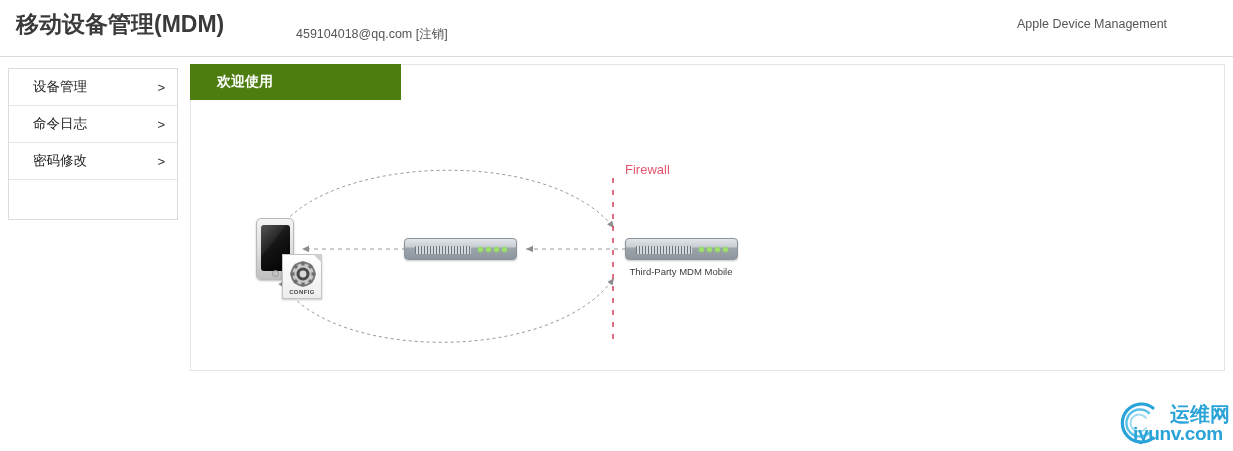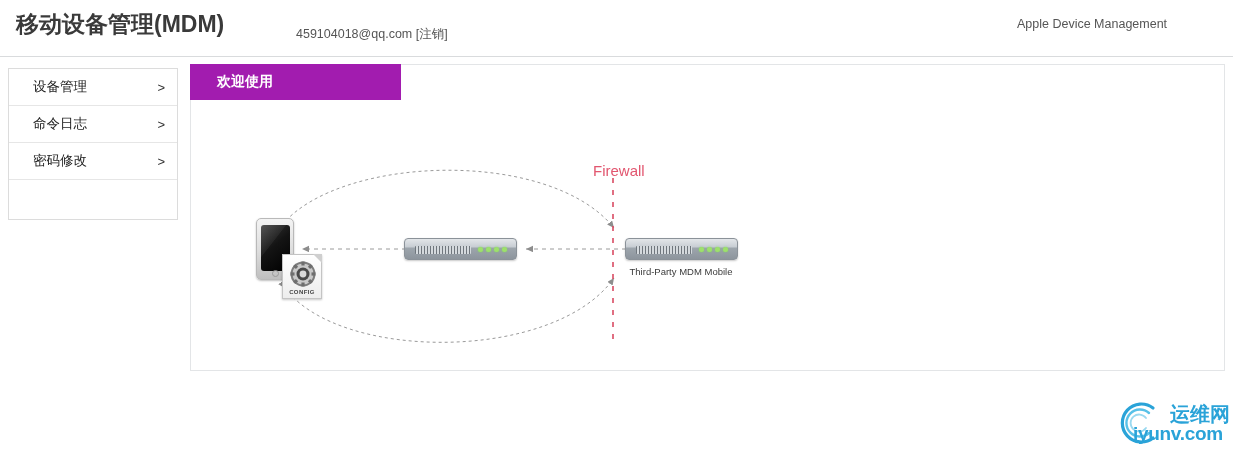--- a/index.html
+++ b/index.html
@@ -95,21 +95,21 @@
   }
   .tabbar {
     position: absolute;
     left: 190px; top: 64px;
     width: 1035px; height: 36px;
   }
   .tab {
     position: absolute;
     left: 0; top: 0;
     width: 236px; height: 36px;
-    background: #a21caf;
+    background: #4d7c0f;
     box-sizing: border-box;
     font-family: Liberation Serif, serif;
   }
   .tab-label {
     position: absolute;
     left: 27px; top: 50%;
     transform: translateY(-50%);
     font-size: 14px;
     font-weight: bold;
     color: #ffffff;
@@ -136,23 +136,24 @@
   .node-label {
     position: absolute;
     text-align: center;
     font-size: 9.5px;
     color: #3a3a3a;
     line-height: 12px;
     white-space: nowrap;
   }
   .firewall-label {
     position: absolute;
-    font-size: 15px;
+    font-size: 13px;
     color: #e2566f;
     white-space: nowrap;
+    margin-left: 32px;
   }
 
   
   .phone {
     position: absolute;
     left: 66px; top: 118px;
     width: 38px; height: 62px;
     border-radius: 5px;
     background: linear-gradient(180deg,#f4f4f4 0%,#dcdcdc 55%,#bfbfbf 100%);
     border: 1px solid #b9b9b9;

